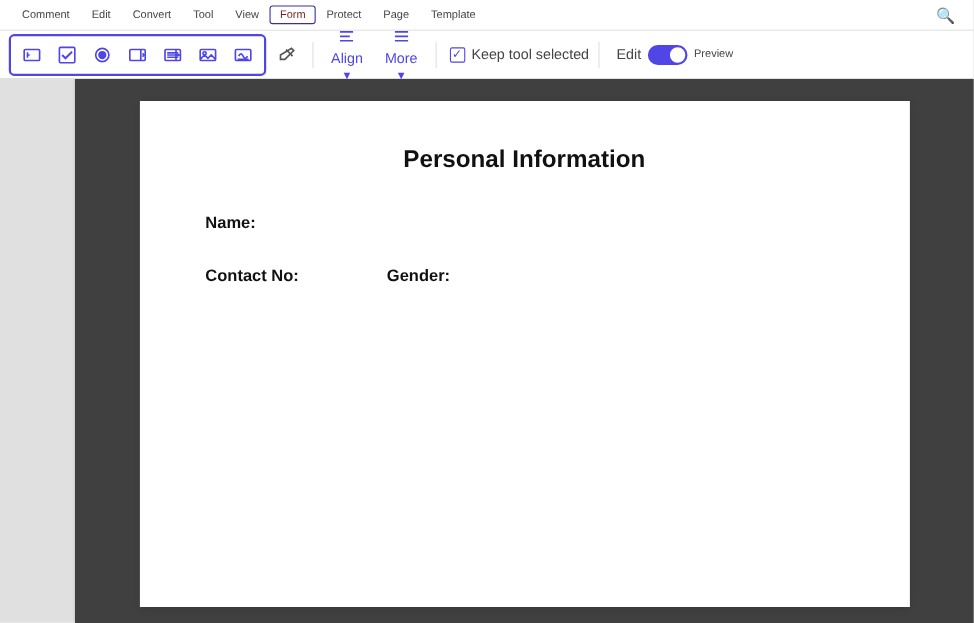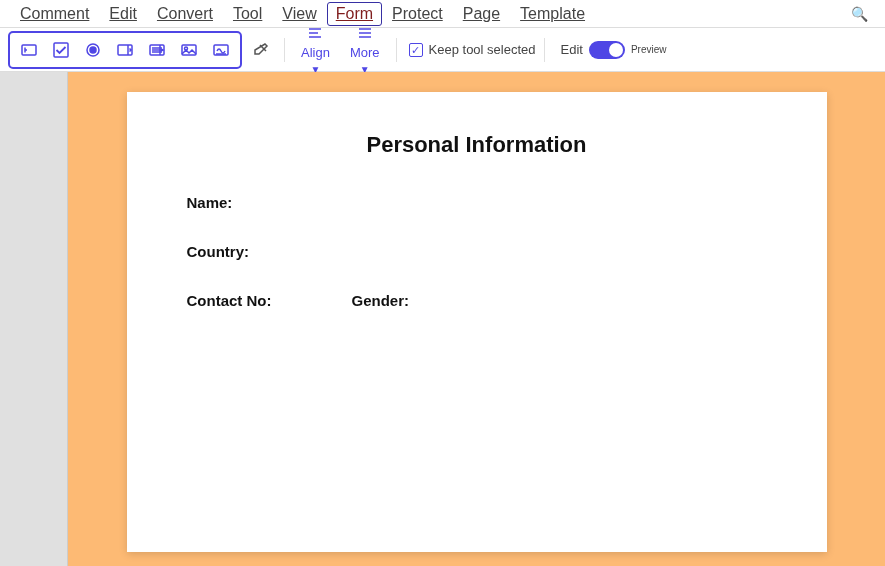--- a/index.html
+++ b/index.html
@@ -11,24 +11,23 @@
       align-items: center;
       background: #fff;
       border-bottom: 1px solid #ddd;
       padding: 0 10px;
       height: 28px;
     }
     .menu-item {
       padding: 4px 10px;
       color: #444;
       cursor: pointer;
-      font-size: 16px;
+      font-size: 10px;
       border-radius: 3px;
       white-space: nowrap;
-      text-decoration: underline;
     }
     .menu-item.active {
       color: #7f1d1d;
       border: 1.5px solid #3730a3;
       padding: 2px 8px;
     }
     .menu-search {
       margin-left: auto;
       color: #555;
       font-size: 14px;
@@ -175,21 +174,21 @@
       height: 100%;
     }
 
     
     .document-area {
       flex: 1;
       display: flex;
       justify-content: center;
       padding: 20px;
       overflow-y: auto;
-      background: #fdba74;
+      background: #404040;
     }
     .document-page {
       background: #fff;
       width: 700px;
       min-height: 460px;
       padding: 40px 60px;
       box-shadow: 0 2px 8px rgba(0,0,0,0.15);
     }
     .doc-title {
       font-size: 22px;
@@ -342,21 +341,20 @@
 
 <div class="main-area">
 
   <div class="sidebar"></div>
 
   <div class="document-area">
     <div class="document-page">
       <div class="doc-title">Personal Information</div>
 
       <div class="doc-field">Name:</div>
-      <div class="doc-field">Country:</div>
 
       <div class="doc-row">
         <div class="doc-field">Contact No:</div>
         <div class="doc-field">Gender:</div>
       </div>
 
     </div>
   </div>
 
 </div>

